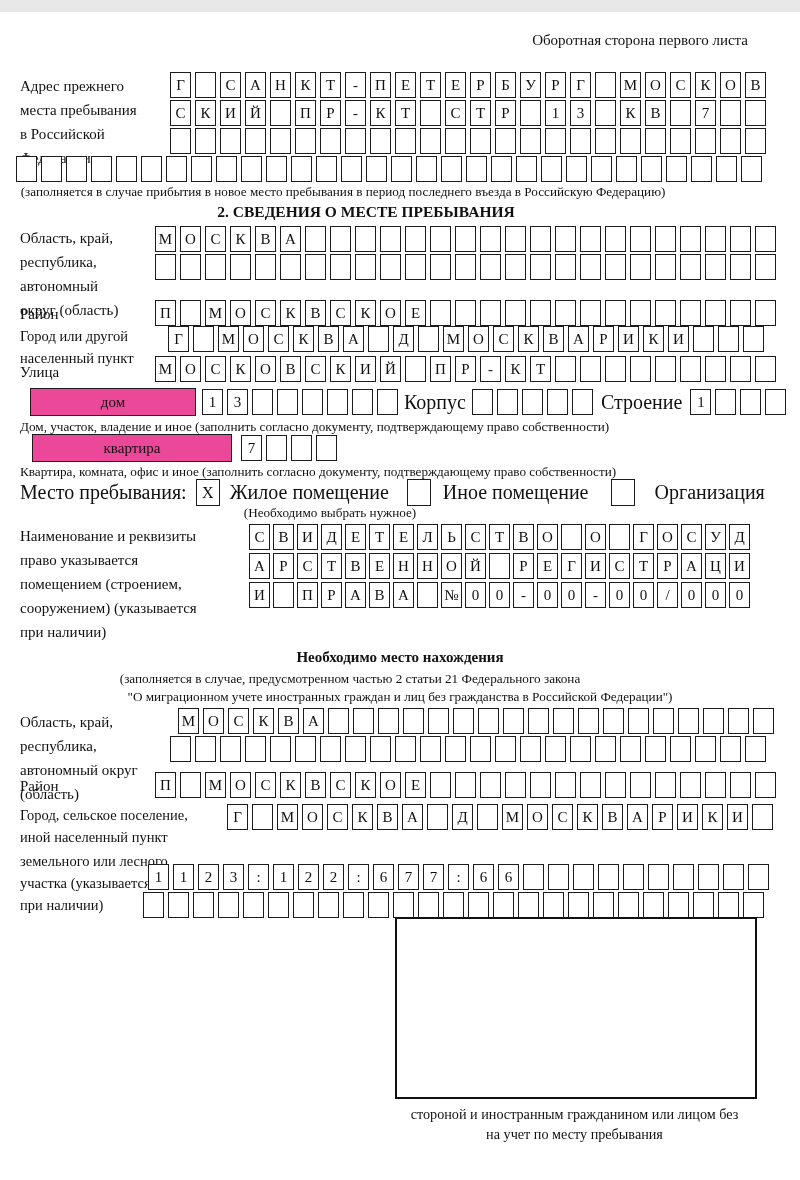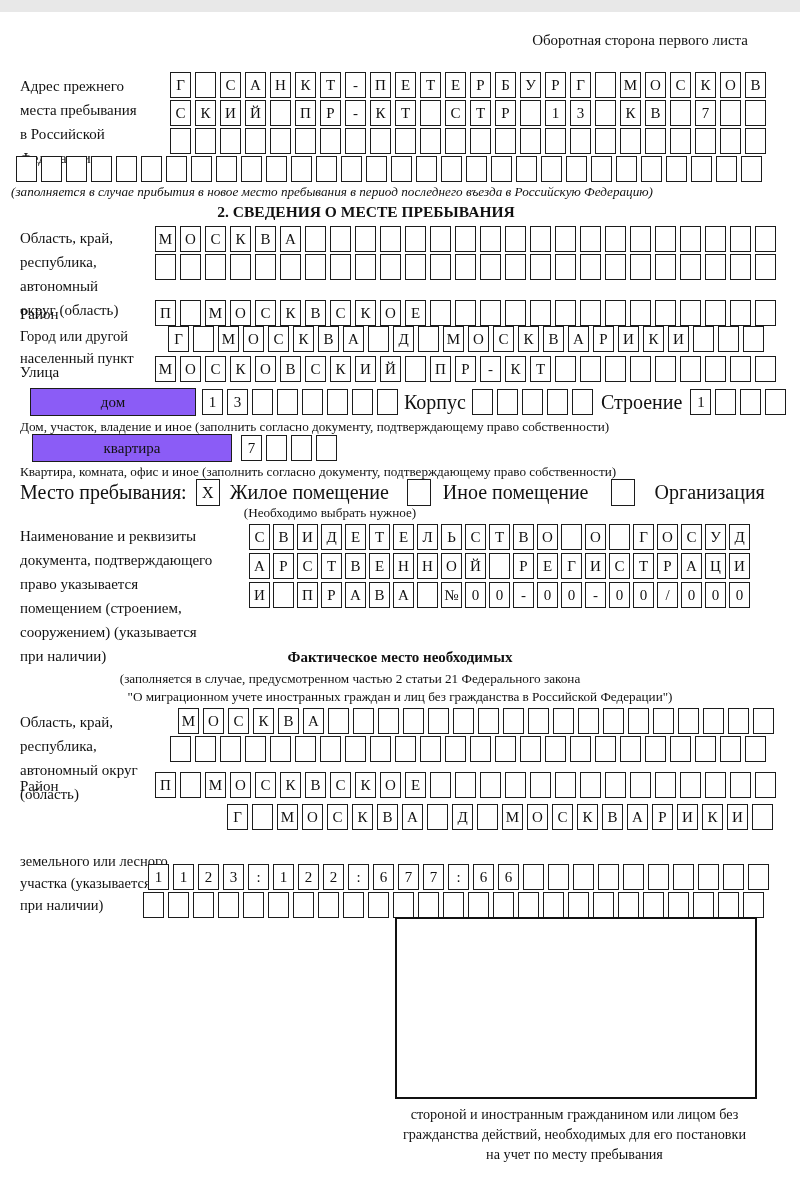--- a/index.html
+++ b/index.html
@@ -17,21 +17,21 @@
   .comb-row{display:flex;margin-bottom:2px;}
   .cell{
     width:21px;height:26px;border:1.5px solid #1c1c1c;box-sizing:border-box;
     margin-right:4px;display:inline-flex;align-items:center;justify-content:center;
     font-size:15px;background:#fff;flex:0 0 auto;
   }
   .doc-combs .cell{width:21px;margin-right:3px;}
   .doc-combs .comb-row{margin-bottom:3px;}
   .bigbox{
     border:1.8px solid #1c1c1c;box-sizing:border-box;height:28px;
-    display:flex;align-items:center;justify-content:center;font-size:15px;background:#8b5cf6;
+    display:flex;align-items:center;justify-content:center;font-size:15px;background:#ec4899;
   }
   .inline-row{display:flex;align-items:center;}
   .chk{
     width:24px;height:27px;border:1.6px solid #1c1c1c;box-sizing:border-box;
     display:inline-flex;align-items:center;justify-content:center;font-size:16px;flex:0 0 auto;background:#fff;
   }
   .mini-lbl{font-size:20px;white-space:nowrap;}
   #mark-box{border:2px solid #111;background:#fff;}
 </style>
 </head>
@@ -152,21 +152,21 @@
       <span class="cell"></span>
       <span class="cell"></span>
       <span class="cell"></span>
       <span class="cell"></span>
       <span class="cell"></span>
       <span class="cell"></span>
       <span class="cell"></span>
       <span class="cell"></span>
       <span class="cell"></span>
     </div>
-  <div class="abs cap center" style="left:0;top:172px;width:664px;font-style:italic;">(заполняется в случае прибытия в новое место пребывания в период последнего въезда в Российскую Федерацию)</div>
+  <div class="abs cap center" style="left:11px;top:172px;width:664px;">(заполняется в случае прибытия в новое место пребывания в период последнего въезда в Российскую Федерацию)</div>
 
   <div class="abs bold center" style="left:0;top:191px;width:732px;font-size:15.5px;">2. СВЕДЕНИЯ О МЕСТЕ ПРЕБЫВАНИЯ</div>
 
   <div class="abs lbl" style="left:20px;top:214px;width:140px;">
     <div>Область, край,</div>
     <div>республика,</div>
     <div>автономный</div>
     <div>округ (область)</div>
   </div>
   <div class="abs" style="left:155px;top:214px;">
@@ -362,21 +362,20 @@
     <div class="mini-lbl" style="margin:0 18px 0 10px;">Жилое помещение</div>
     <div class="chk"></div>
     <div class="mini-lbl" style="margin:0 22px 0 12px;">Иное помещение</div>
     <div class="chk"></div>
     <div class="mini-lbl" style="margin:0 0 0 20px;">Организация</div>
   </div>
   <div class="abs cap center" style="left:155px;top:493px;width:350px;">(Необходимо выбрать нужное)</div>
 
   <div class="abs lbl" style="left:20px;top:512px;width:230px;">
     <div>Наименование и реквизиты</div>
-    <div>документа, подтверждающего</div>
     <div>право указывается</div>
     <div>помещением (строением,</div>
     <div>сооружением) (указывается</div>
     <div>при наличии)</div>
   </div>
   <div class="abs doc-combs" style="left:249px;top:512px;">
     <div class="comb-row">
         <span class="cell">С</span>
         <span class="cell">В</span>
         <span class="cell">И</span>
@@ -440,21 +439,21 @@
         <span class="cell">-</span>
         <span class="cell">0</span>
         <span class="cell">0</span>
         <span class="cell">/</span>
         <span class="cell">0</span>
         <span class="cell">0</span>
         <span class="cell">0</span>
       </div>
   </div>
 
-  <div class="abs bold center" style="left:0;top:637px;width:800px;font-size:15px;">Фактическое место необходимых</div>
+  <div class="abs bold center" style="left:0;top:637px;width:800px;font-size:15px;">Необходимо место нахождения</div>
   <div class="abs cap center" style="left:0;top:659px;width:700px;">(заполняется в случае, предусмотренном частью 2 статьи 21 Федерального закона</div>
   <div class="abs cap center" style="left:0;top:677px;width:800px;">"О миграционном учете иностранных граждан и лиц без гражданства в Российской Федерации")</div>
 
   <div class="abs lbl" style="left:20px;top:698px;width:155px;">
     <div>Область, край,</div>
     <div>республика,</div>
     <div>автономный округ</div>
     <div>(область)</div>
   </div>
   <div class="abs comb-row" style="left:178px;top:696px;">
@@ -532,20 +531,24 @@
       <span class="cell"></span>
       <span class="cell"></span>
       <span class="cell"></span>
       <span class="cell"></span>
       <span class="cell"></span>
       <span class="cell"></span>
       <span class="cell"></span>
       <span class="cell"></span>
     </div>
 
+  <div class="abs lbl-sm" style="left:20px;top:792px;width:210px;">
+    <div>Город, сельское поселение,</div>
+    <div>иной населенный пункт</div>
+  </div>
   <div class="abs comb-row" style="left:227px;top:792px;">
       <span class="cell">Г</span>
       <span class="cell"></span>
       <span class="cell">М</span>
       <span class="cell">О</span>
       <span class="cell">С</span>
       <span class="cell">К</span>
       <span class="cell">В</span>
       <span class="cell">А</span>
       <span class="cell"></span>
@@ -620,17 +623,16 @@
       <span class="cell"></span>
       <span class="cell"></span>
       <span class="cell"></span>
       <span class="cell"></span>
       <span class="cell"></span>
     </div>
 
   <div id="mark-box" class="abs" style="left:395px;top:905px;width:358px;height:178px;"></div>
   <div class="abs center" style="left:352px;top:1092px;width:445px;font-size:14.2px;line-height:20px;">
     <div>стороной и иностранным гражданином или лицом без</div>
-    <div>гражданства действий, необходимых для его постановки</div>
     <div>на учет по месту пребывания</div>
   </div>
 
 </div>
 
 </body></html>

